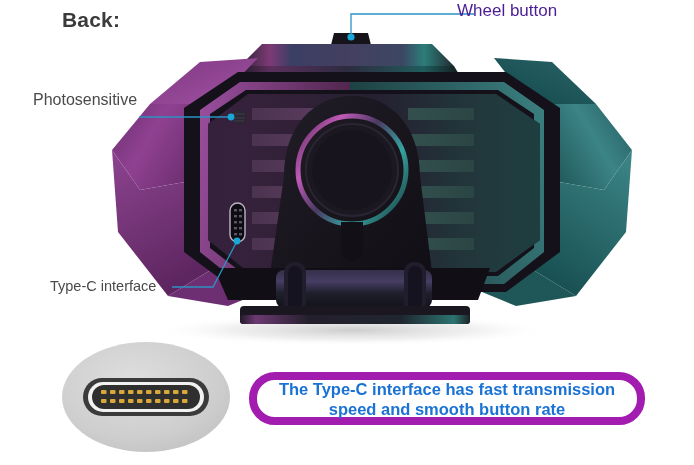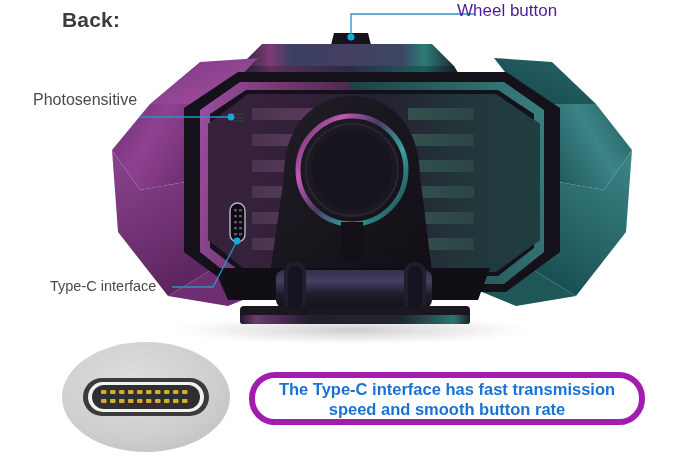--- a/index.html
+++ b/index.html
@@ -28,21 +28,21 @@
   #label-typec{left:36px;top:279px;font-size:14.5px;color:#4a4a4a;margin-left:14px;}
 
   
   svg.layer{position:absolute;left:0;top:0;width:694px;height:465px;overflow:visible;}
   #art-layer{pointer-events:none;}
   #leader-layer{pointer-events:none;}
 
   
   #banner{
     position:absolute;left:249px;top:372px;width:396px;height:53px;
-    border:6px solid #a21caf;border-radius:26px;
+    border:8px solid #a21caf;border-radius:26px;
     box-sizing:border-box;
     display:flex;align-items:center;justify-content:center;
     background:#ffffff;
   }
   #banner-text{
     color:#1a73d4;font-weight:bold;font-size:16.5px;line-height:20px;
     text-align:center;padding:0 14px;
   }
 </style>
 </head>

